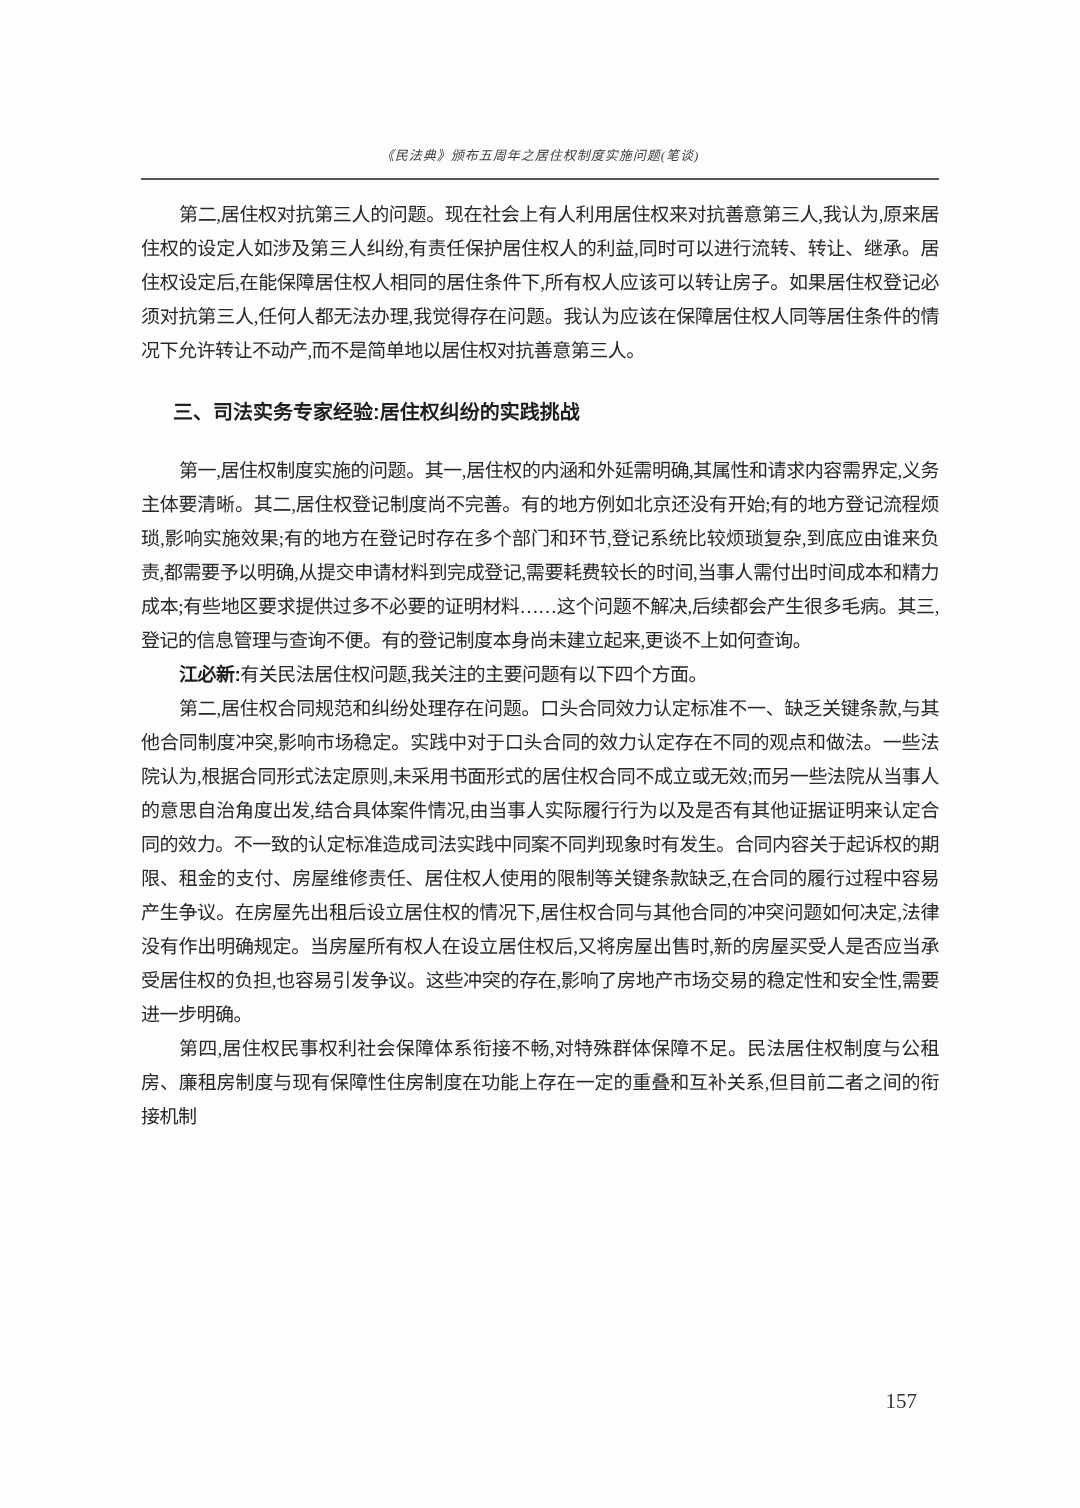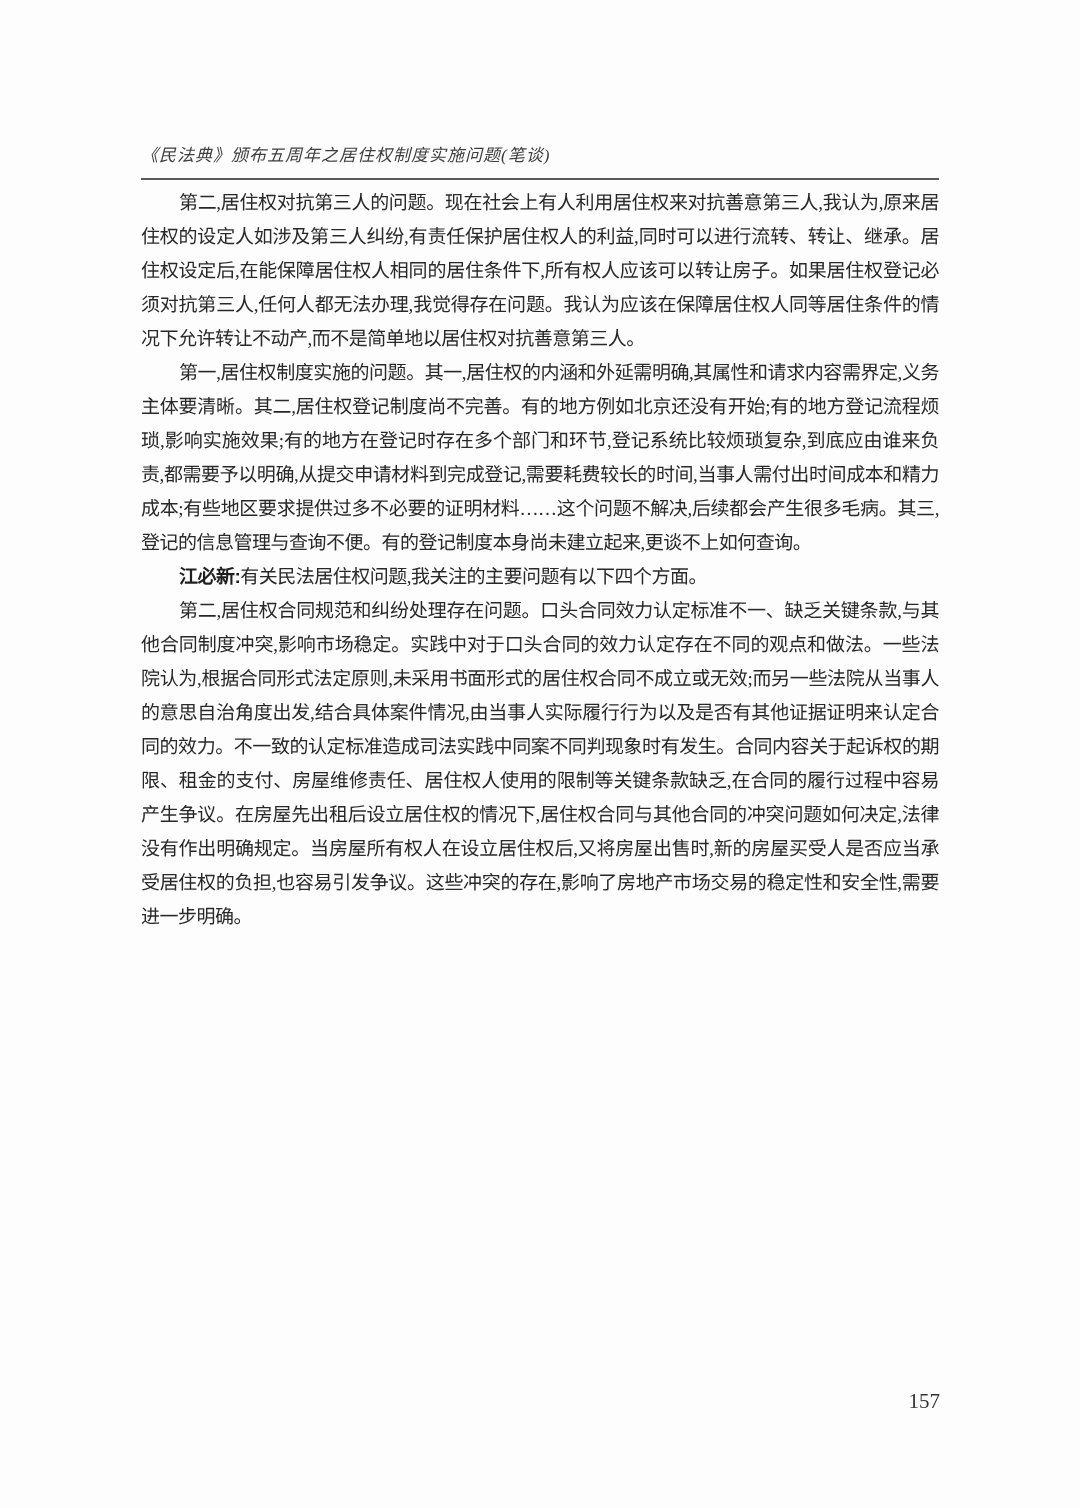--- a/index.html
+++ b/index.html
@@ -11,36 +11,36 @@
     position: relative;
     width: 1080px;
     height: 1508px;
     margin: 0 auto;
     background: #fdfdfd;
     box-sizing: border-box;
     padding: 146px 141px 0 141px;
     overflow: hidden;
   }
   .running-header {
-    text-align: left;
+    text-align: center;
     font-family: "Liberation Serif", "DejaVu Serif", serif;
     font-style: italic;
-    font-size: 17px;
+    font-size: 13px;
     letter-spacing: 1px;
     color: #3d3d3d;
     line-height: 20px;
   }
   .header-rule {
     border: none;
     border-top: 2px solid #585858;
     margin: 12px 0 0 0;
     height: 0;
   }
   .body-text {
-    margin-top: 6px;
+    margin-top: 18px;
     font-family: "Liberation Serif", "DejaVu Serif", serif;
     font-size: 19px;
     line-height: 34px;
     letter-spacing: -0.5px;
     text-align: justify;
     color: #282828;
   }
   p.para {
     margin: 0;
     text-indent: 2em;
@@ -56,46 +56,48 @@
     line-height: 34px;
   }
   .speaker-name {
     font-family: "Liberation Sans", "DejaVu Sans", sans-serif;
     font-weight: bold;
     color: #1e1e1e;
   }
   .page-number {
     position: absolute;
     top: 1389px;
-    right: 140px;
+    right: 163px;
     font-family: "Liberation Serif", "DejaVu Serif", serif;
     font-size: 21px;
     color: #323232;
   }
 </style>
 </head>
 <body>
 
 <div class="page">
 
   <div class="running-header">《民法典》颁布五周年之居住权制度实施问题(笔谈)</div>
 
   <hr class="header-rule">
 
   <div class="body-text">
 
     <p class="para">第二,居住权对抗第三人的问题。现在社会上有人利用居住权来对抗善意第三人,我认为,原来居住权的设定人如涉及第三人纠纷,有责任保护居住权人的利益,同时可以进行流转、转让、继承。居住权设定后,在能保障居住权人相同的居住条件下,所有权人应该可以转让房子。如果居住权登记必须对抗第三人,任何人都无法办理,我觉得存在问题。我认为应该在保障居住权人同等居住条件的情况下允许转让不动产,而不是简单地以居住权对抗善意第三人。</p>
 
 
+    <h3 class="section-heading">三、司法实务专家经验:居住权纠纷的实践挑战</h3>
 
     <p class="para">第一,居住权制度实施的问题。其一,居住权的内涵和外延需明确,其属性和请求内容需界定,义务主体要清晰。其二,居住权登记制度尚不完善。有的地方例如北京还没有开始;有的地方登记流程烦琐,影响实施效果;有的地方在登记时存在多个部门和环节,登记系统比较烦琐复杂,到底应由谁来负责,都需要予以明确,从提交申请材料到完成登记,需要耗费较长的时间,当事人需付出时间成本和精力成本;有些地区要求提供过多不必要的证明材料……这个问题不解决,后续都会产生很多毛病。其三,登记的信息管理与查询不便。有的登记制度本身尚未建立起来,更谈不上如何查询。</p>
 
     <p class="para"><span class="speaker-name">江必新:</span><span>有关民法居住权问题,我关注的主要问题有以下四个方面。</span></p>
 
     <p class="para">第二,居住权合同规范和纠纷处理存在问题。口头合同效力认定标准不一、缺乏关键条款,与其他合同制度冲突,影响市场稳定。实践中对于口头合同的效力认定存在不同的观点和做法。一些法院认为,根据合同形式法定原则,未采用书面形式的居住权合同不成立或无效;而另一些法院从当事人的意思自治角度出发,结合具体案件情况,由当事人实际履行行为以及是否有其他证据证明来认定合同的效力。不一致的认定标准造成司法实践中同案不同判现象时有发生。合同内容关于起诉权的期限、租金的支付、房屋维修责任、居住权人使用的限制等关键条款缺乏,在合同的履行过程中容易产生争议。在房屋先出租后设立居住权的情况下,居住权合同与其他合同的冲突问题如何决定,法律没有作出明确规定。当房屋所有权人在设立居住权后,又将房屋出售时,新的房屋买受人是否应当承受居住权的负担,也容易引发争议。这些冲突的存在,影响了房地产市场交易的稳定性和安全性,需要进一步明确。</p>
 
 
+    <p class="para">第四,居住权民事权利社会保障体系衔接不畅,对特殊群体保障不足。民法居住权制度与公租房、廉租房制度与现有保障性住房制度在功能上存在一定的重叠和互补关系,但目前二者之间的衔接机制</p>
 
   </div>
 
   <div class="page-number">157</div>
 
 </div>
 
 </body></html>

